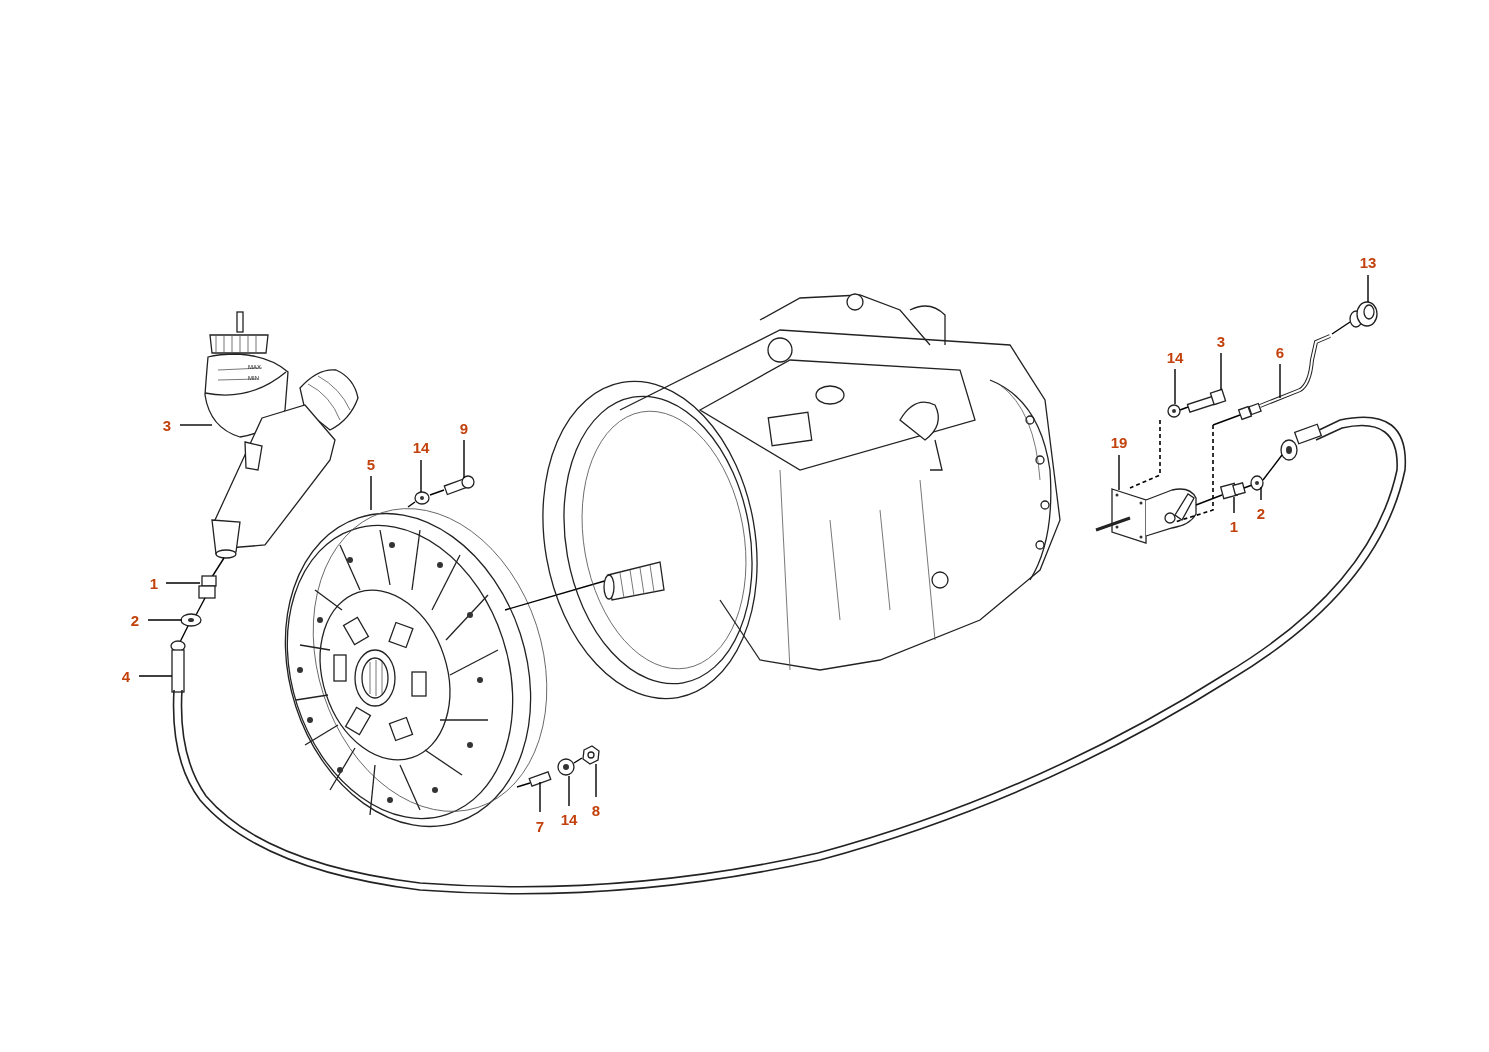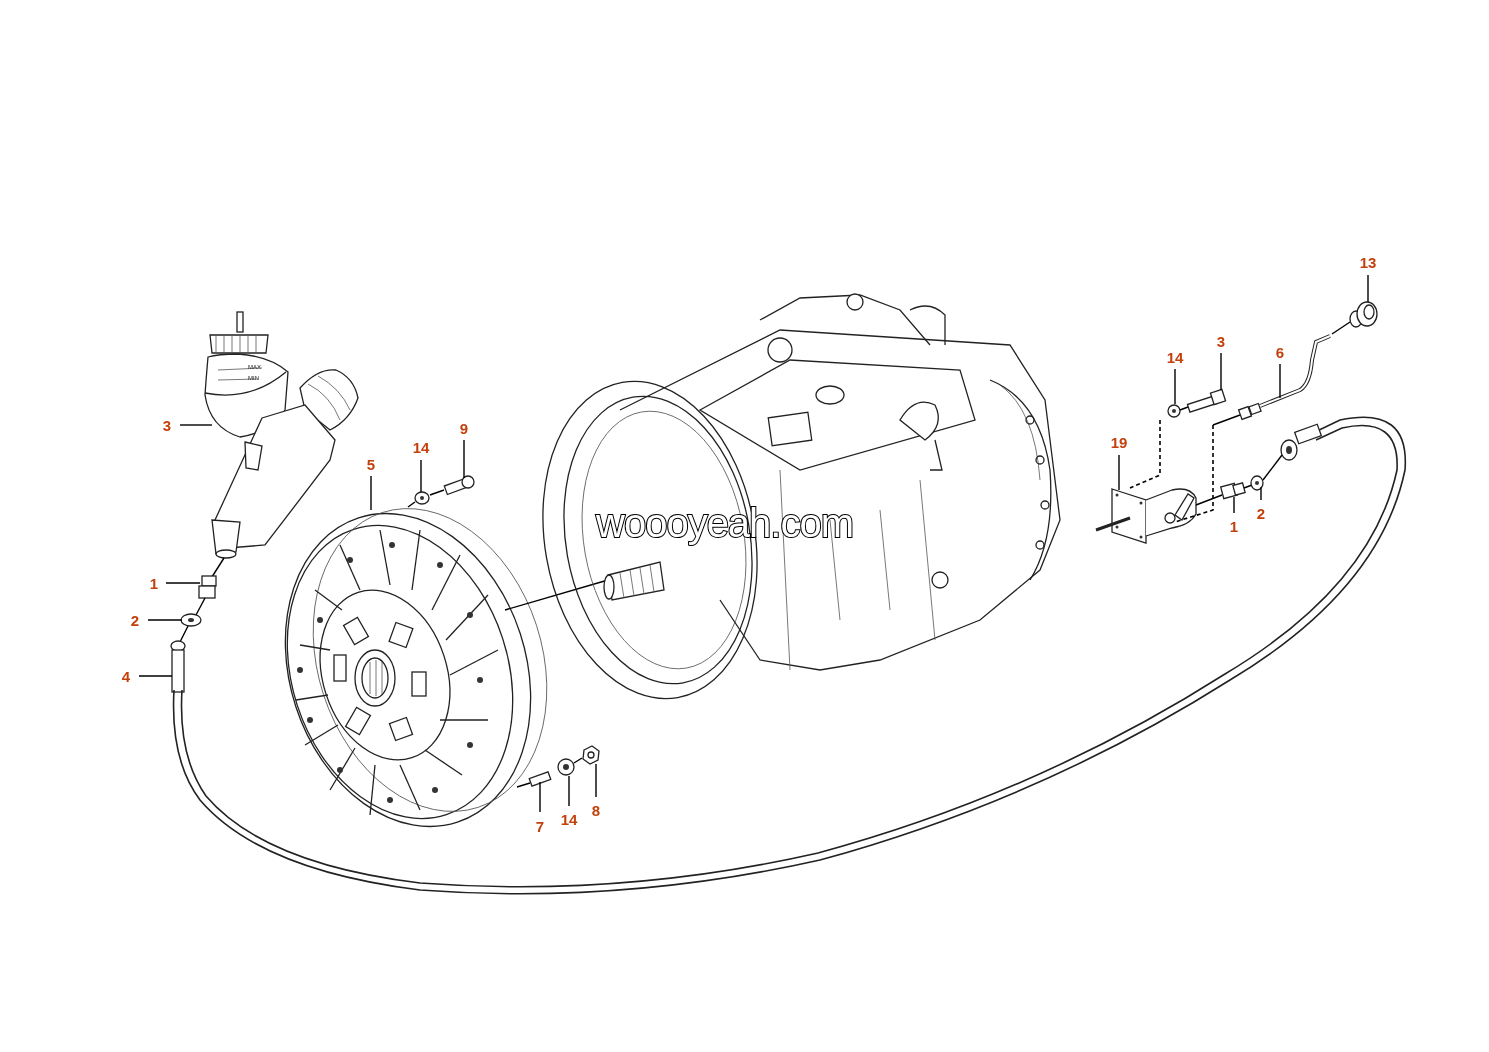--- a/index.html
+++ b/index.html
@@ -259,14 +259,13 @@
 <div class="callout" style="left:569px;top:819px">14</div>
 <div class="callout" style="left:596px;top:810px">8</div>
 <div class="callout" style="left:1368px;top:262px">13</div>
 <div class="callout" style="left:1175px;top:357px">14</div>
 <div class="callout" style="left:1221px;top:341px">3</div>
 <div class="callout" style="left:1280px;top:352px">6</div>
 <div class="callout" style="left:1119px;top:442px">19</div>
 <div class="callout" style="left:1234px;top:526px">1</div>
 <div class="callout" style="left:1261px;top:513px">2</div>
 
-<div class="watermark">woooyeah.com</div>
 </div>
 
 </body></html>

